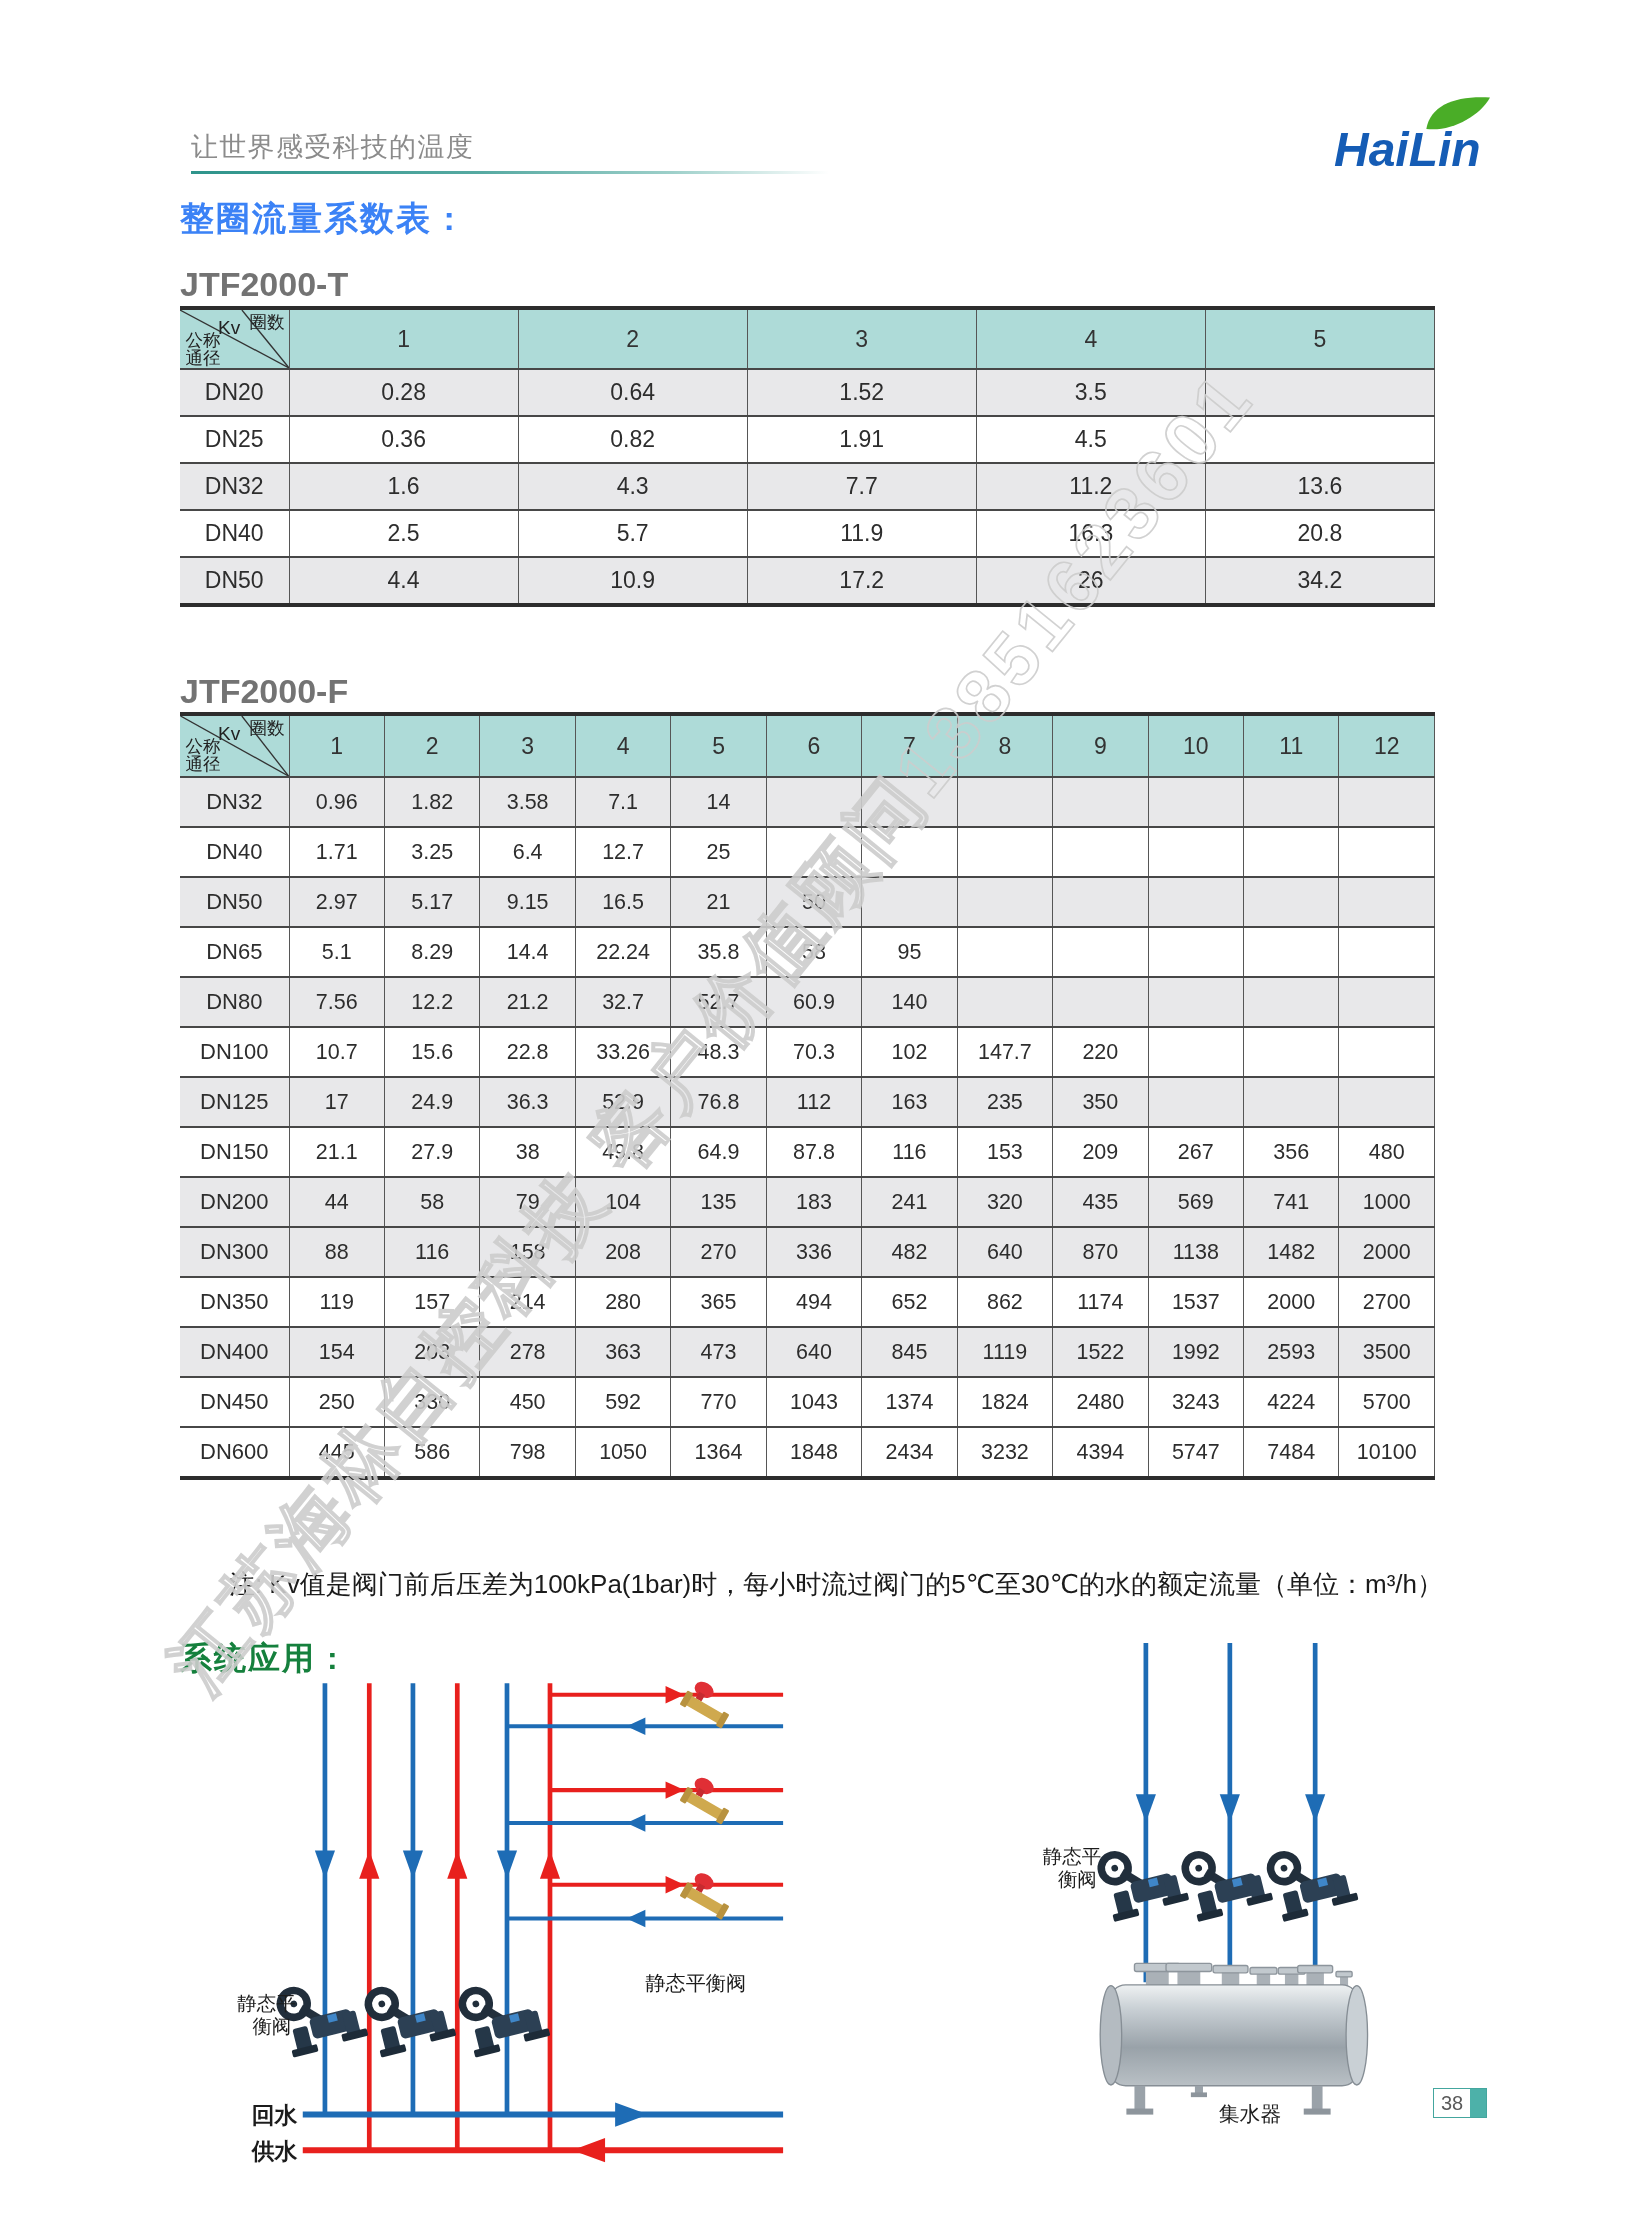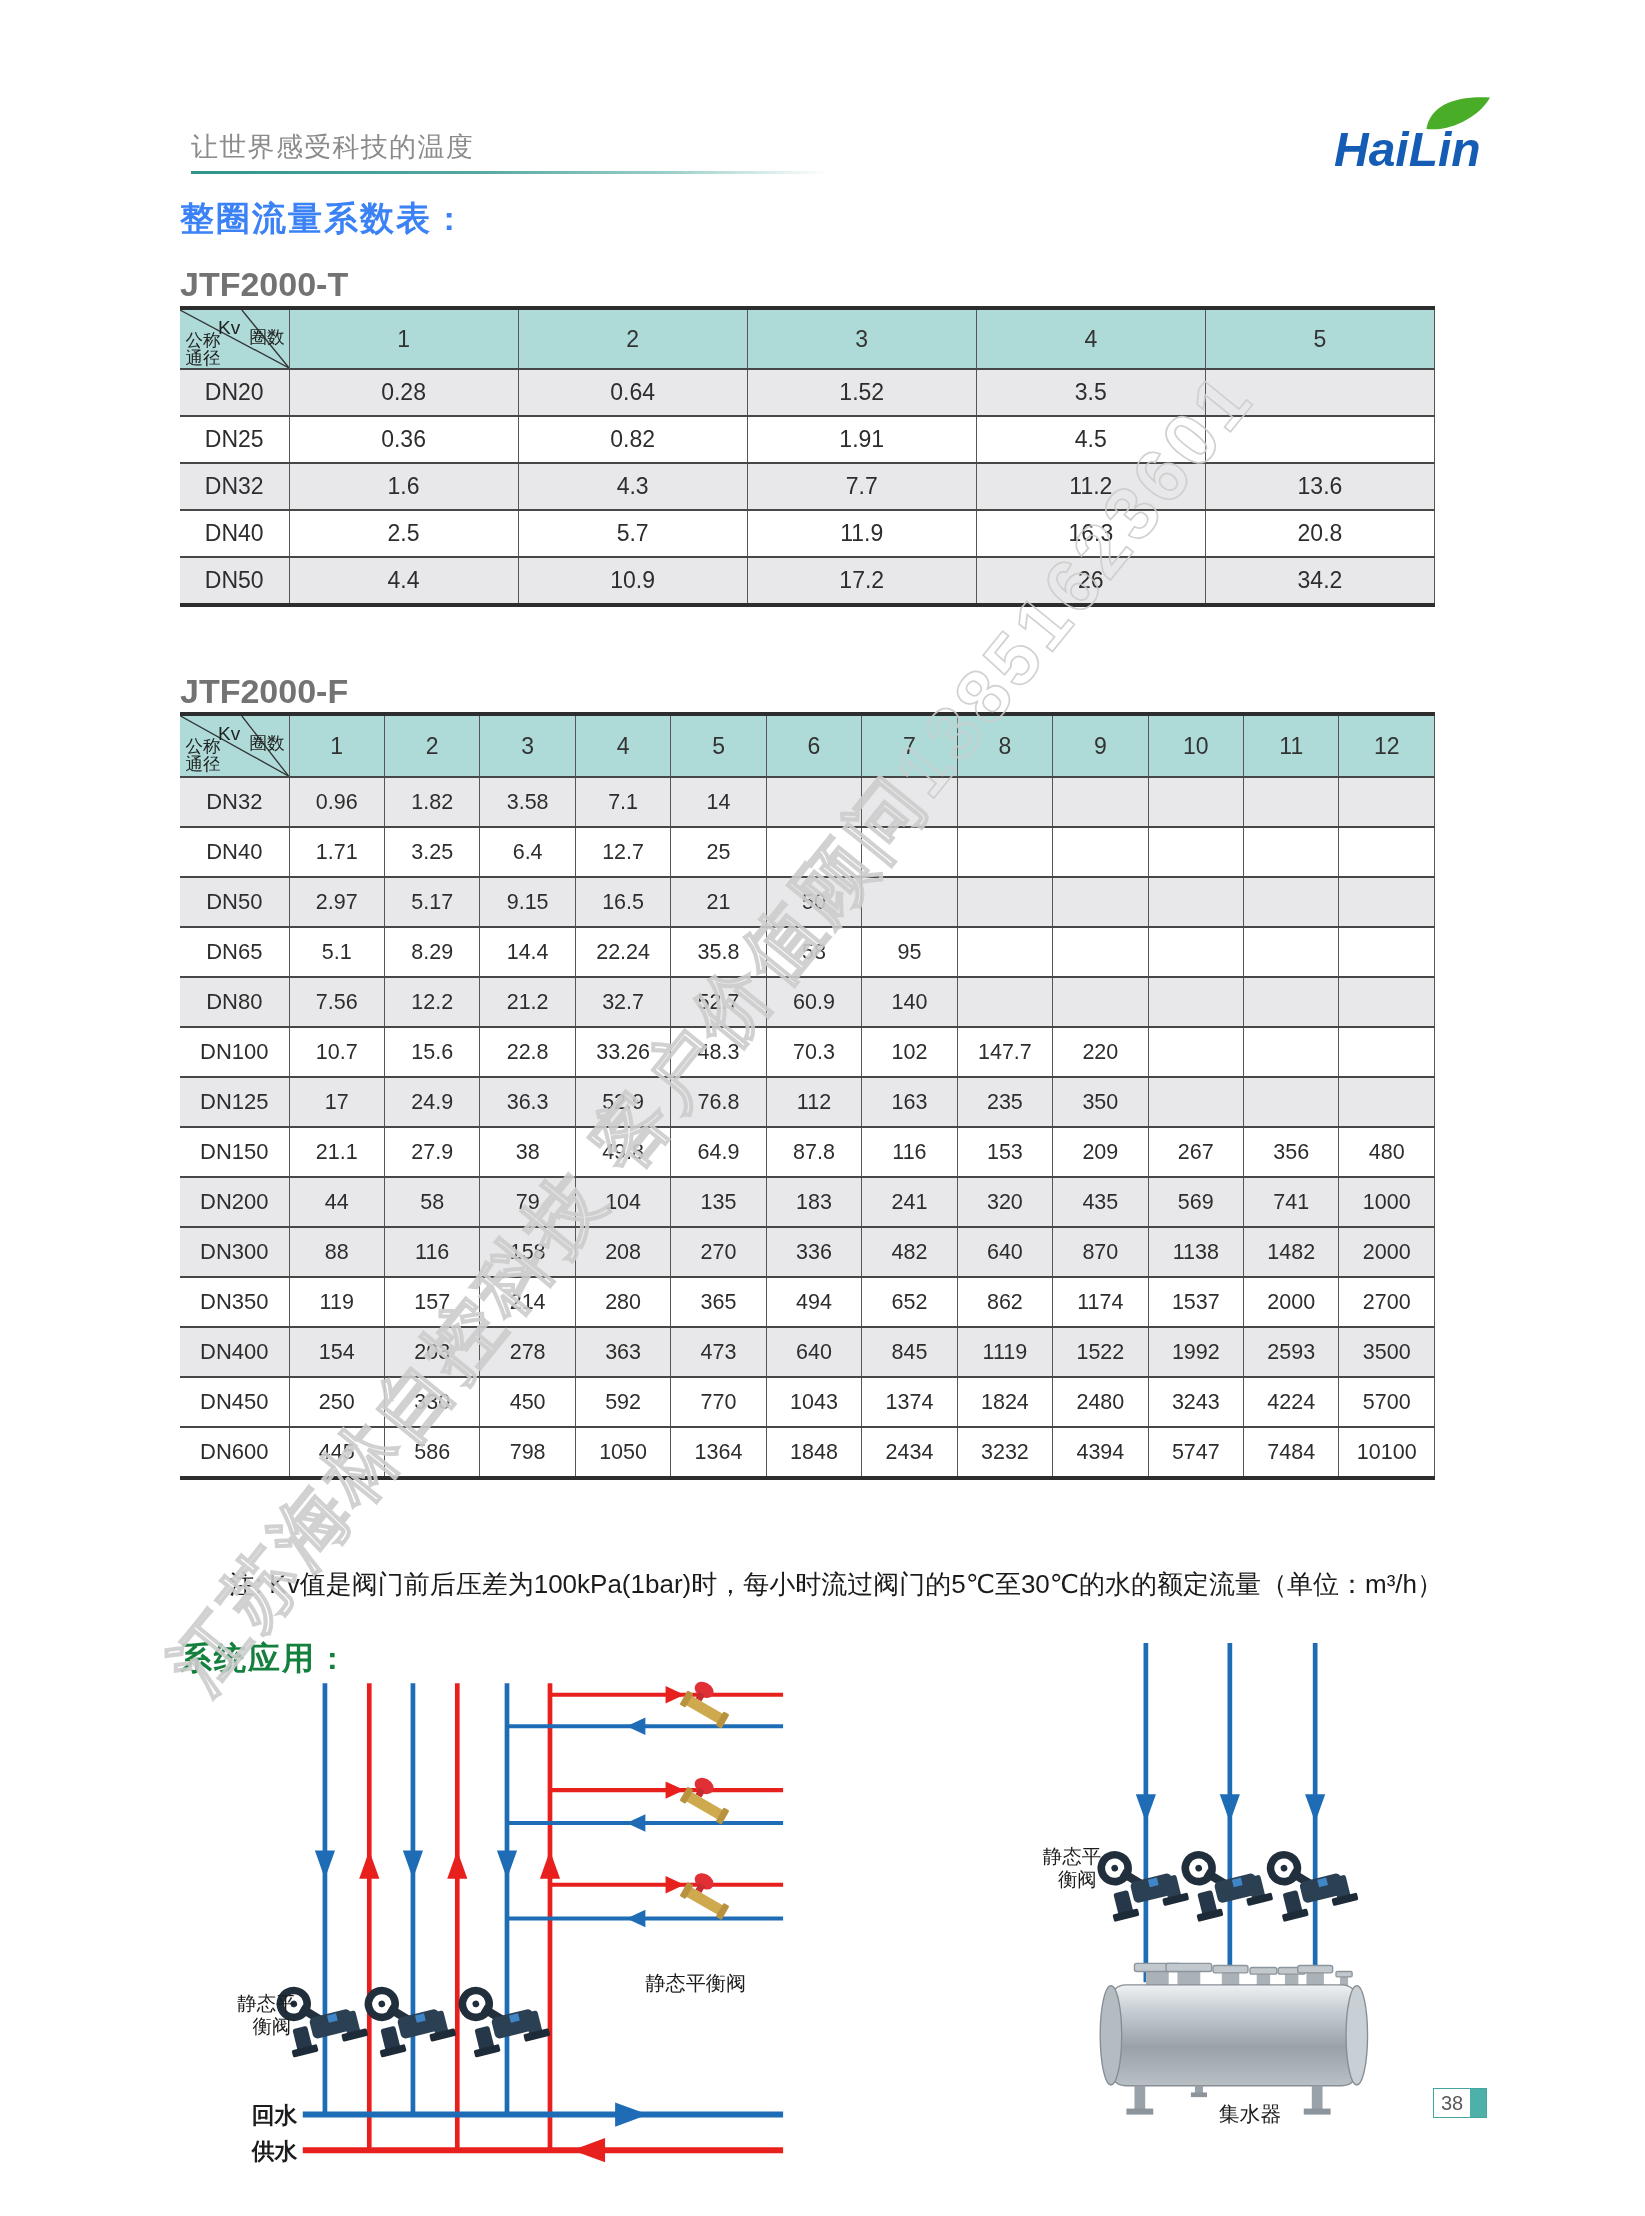--- a/index.html
+++ b/index.html
@@ -37,21 +37,21 @@
   .kvtable thead tr{border-bottom:2px solid #474747;}
   .kvtable td:not(:first-child),.kvtable th:not(:first-child){border-left:1.3px solid #565656;}
   .kvtable td:last-child,.kvtable th:last-child{border-right:1.3px solid #565656;}
   #table1 tbody td{height:45px;}
   #table2 tbody td{height:48px;font-size:21.5px;}
   #table2 tbody td:first-child{font-size:22px;}
   .corner{position:relative;}
   .corner svg{position:absolute;left:0;top:0;}
   .corner span{position:absolute;font-size:17.5px;color:#222;line-height:1;}
   .c-kv{left:38px;top:8px;font-size:19px !important;}
-  .c-rings{right:4px;top:19px;margin-left:10px;}
+  .c-rings{right:4px;top:4px;margin-left:10px;}
   .c-d1{left:5.4px;top:21.5px;}
   .c-d2{left:5.4px;top:40px;}
 
   
   .note{right:202px;top:1567px;font-size:26px;color:#1b1b1b;white-space:nowrap;}
 
   
   .watermark{left:-161px;top:982px;width:1747px;text-align:center;white-space:nowrap;
       font-size:75px;font-weight:700;letter-spacing:5.4px;color:transparent;
       -webkit-text-stroke:1.7px #cdcdcd;transform:rotate(-51deg);z-index:40;pointer-events:none;opacity:.9;}

